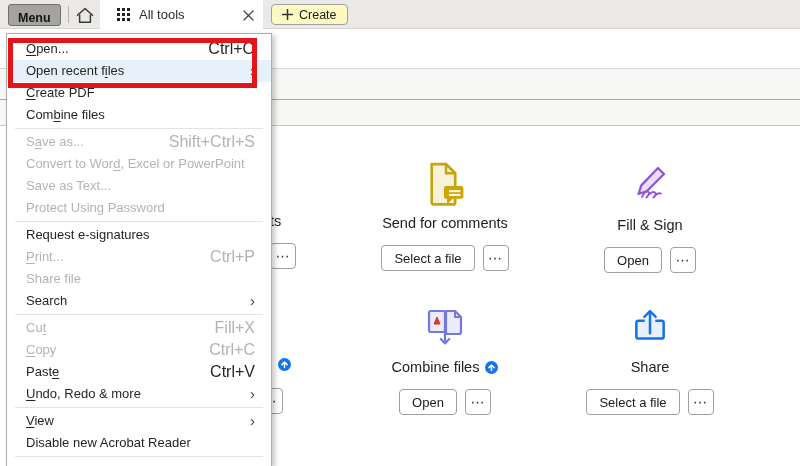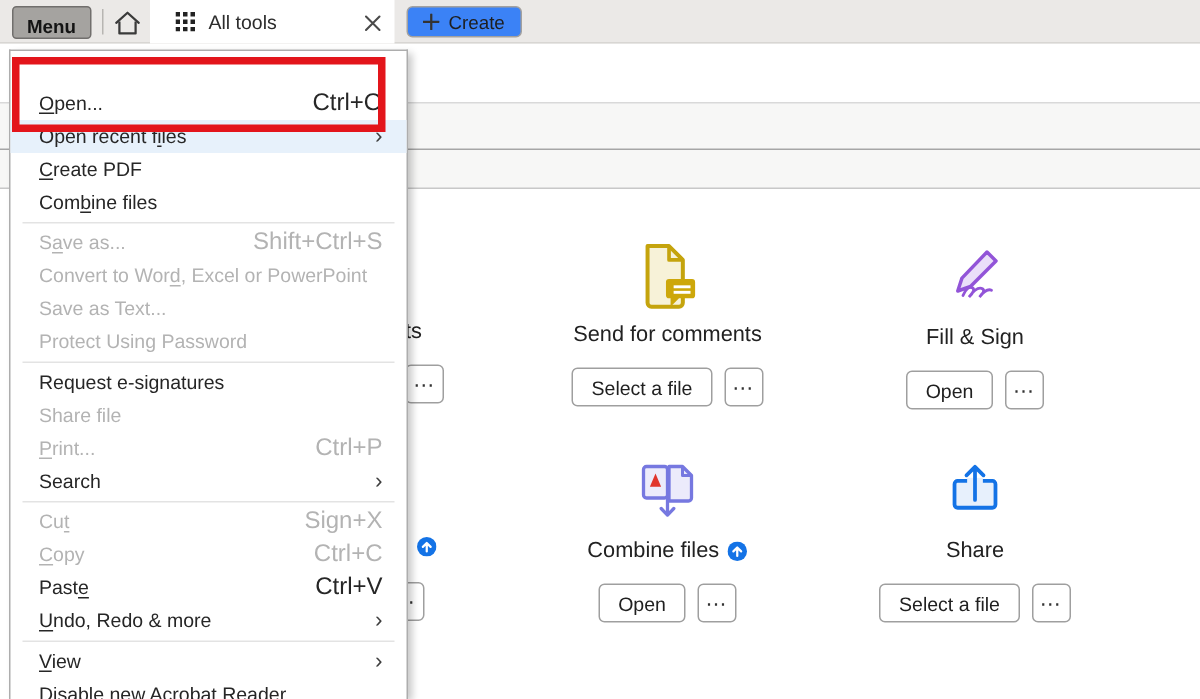--- a/index.html
+++ b/index.html
@@ -17,21 +17,21 @@
   .vsep { position:absolute; left:68px; top:6px; width:1px; height:17px; background:#b7b5b2; }
   #home-btn { position:absolute; left:73px; top:3px; width:24px; height:24px;
     display:flex; align-items:center; justify-content:center; }
   #tab { position:absolute; left:100px; top:0; width:163px; height:29px;
     background:#ffffff; display:flex; align-items:center; }
   #tab .grid { margin-left:17px; }
   #tab-label { margin-left:9px; font-size:13px; color:#2c2c2c; }
   #tab-close { position:absolute; right:8px; top:8px; width:14px; height:14px;
     display:flex; align-items:center; justify-content:center; }
   #create-btn { position:absolute; left:271px; top:4px; height:21px; padding:0 10px;
-    background:#3b82f6; border:1px solid #a3a19f; border-radius:4px;
+    background:#fef9c3; border:1px solid #a3a19f; border-radius:4px;
     display:inline-flex; align-items:center; gap:6px; font-size:12.5px; color:#1e1e1e;text-align:right; }
 
   
   .band { position:absolute; left:0; width:800px; background:#f7f7f6; z-index:0; }
   #band1 { top:68px; height:31px; border-top:1px solid #d9d9d9; }
   #band2 { top:99px; height:27px; border-top:1px solid #a6a6a6; border-bottom:1px solid #c8c8c8; }
 
   
   .card { position:absolute; width:220px; display:flex; flex-direction:column;
     align-items:center; z-index:1; }
@@ -42,21 +42,21 @@
   .btn { height:26px; padding:0 12px; background:#fff; border:1px solid #9f9f9f;
     border-radius:4px; font-size:13px; color:#202020; display:inline-flex;
     align-items:center; justify-content:center; cursor:pointer;
     font-family:"Liberation Sans", sans-serif; }
   .btn.more { width:26px; padding:0; font-size:14px; letter-spacing:1px; color:#333; }
   .frag { position:absolute; font-size:14.5px; color:#222; z-index:1; }
 
   
   #menu-panel { position:absolute; left:6px; top:33px; width:266px; height:433px;
     background:#fff; border:1px solid #adadad; border-bottom:none;
-    box-shadow:3px 2px 5px rgba(0,0,0,0.22); z-index:10; padding-top:24px; }
+    box-shadow:3px 2px 5px rgba(0,0,0,0.22); z-index:10; padding-top:4px; }
   .menu-item { height:22px; line-height:22px; padding:0 16px 0 19px; font-size:13px;
     color:#262626; display:flex; justify-content:space-between; align-items:center;
     cursor:pointer; white-space:nowrap; }
   .menu-item.disabled { color:#b3b3b3; }
   .menu-item.highlighted { background:#e7f1fb;align-items:center; }
   .mi-right { font-size:16px;text-align:right; }
   .mi-arrow { font-size:15px; line-height:22px; color:#3d3d3d; }
   .sep { height:1px; background:#e3e3e3; margin:2px 8px; }
   .mn { text-decoration:underline; text-underline-offset:2px; }
 
@@ -227,35 +227,35 @@
       <div class="menu-item disabled">
         <span>Protect Using Password</span>
         <span class="mi-right"></span>
       </div>
       <div class="sep"></div>
       <div class="menu-item">
         <span>Request e-signatures</span>
         <span class="mi-right"></span>
       </div>
       <div class="menu-item disabled">
-        <span>Share file</span>
-        <span class="mi-right"></span>
-      </div>
-      <div class="menu-item disabled">
         <span><span class="mn">P</span>rint...</span>
         <span class="mi-right">Ctrl+P</span>
       </div>
+      <div class="menu-item disabled">
+        <span>Share file</span>
+        <span class="mi-right"></span>
+      </div>
       <div class="menu-item">
         <span>Search</span>
         <span class="mi-arrow">›</span>
       </div>
       <div class="sep"></div>
       <div class="menu-item disabled">
         <span>Cu<span class="mn">t</span></span>
-        <span class="mi-right">Sign+X</span>
+        <span class="mi-right">Fill+X</span>
       </div>
       <div class="menu-item disabled">
         <span><span class="mn">C</span>opy</span>
         <span class="mi-right">Ctrl+C</span>
       </div>
       <div class="menu-item">
         <span>Past<span class="mn">e</span></span>
         <span class="mi-right">Ctrl+V</span>
       </div>
       <div class="menu-item">

